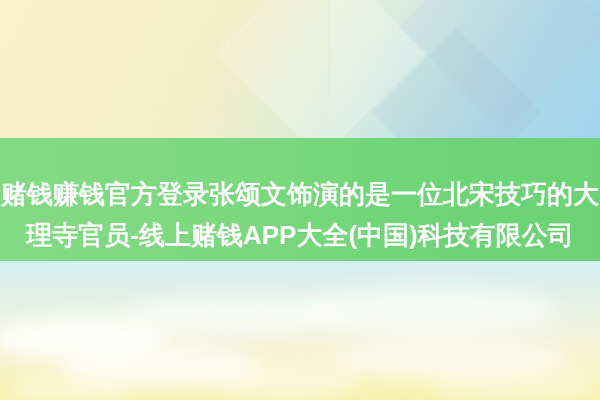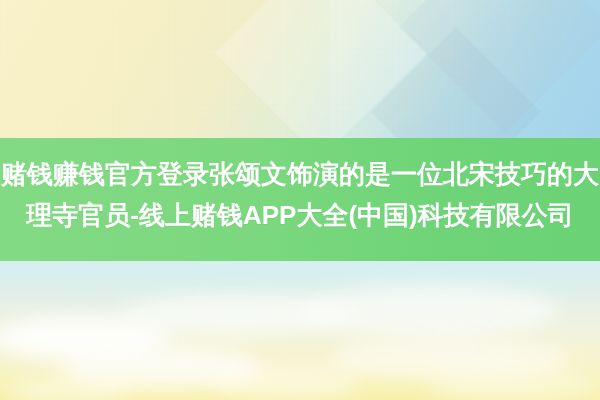--- a/index.html
+++ b/index.html
@@ -135,21 +135,21 @@
     position: absolute;
     left: 0;
     top: 138px;
     width: 600px;
     text-align: center;
     color: #ffffff;
     font-size: 26px;
     font-weight: bold;
     line-height: 41px;
     letter-spacing: 0px;
-    padding-top: 16px;
+    padding-top: 36px;
     box-sizing: border-box;
     white-space: normal;
     word-break: break-all;
     text-shadow: 0 1px 0 rgba(0,0,0,0.04);
   }
 </style>
 </head>
 <body>
 
 <div id="banner">

